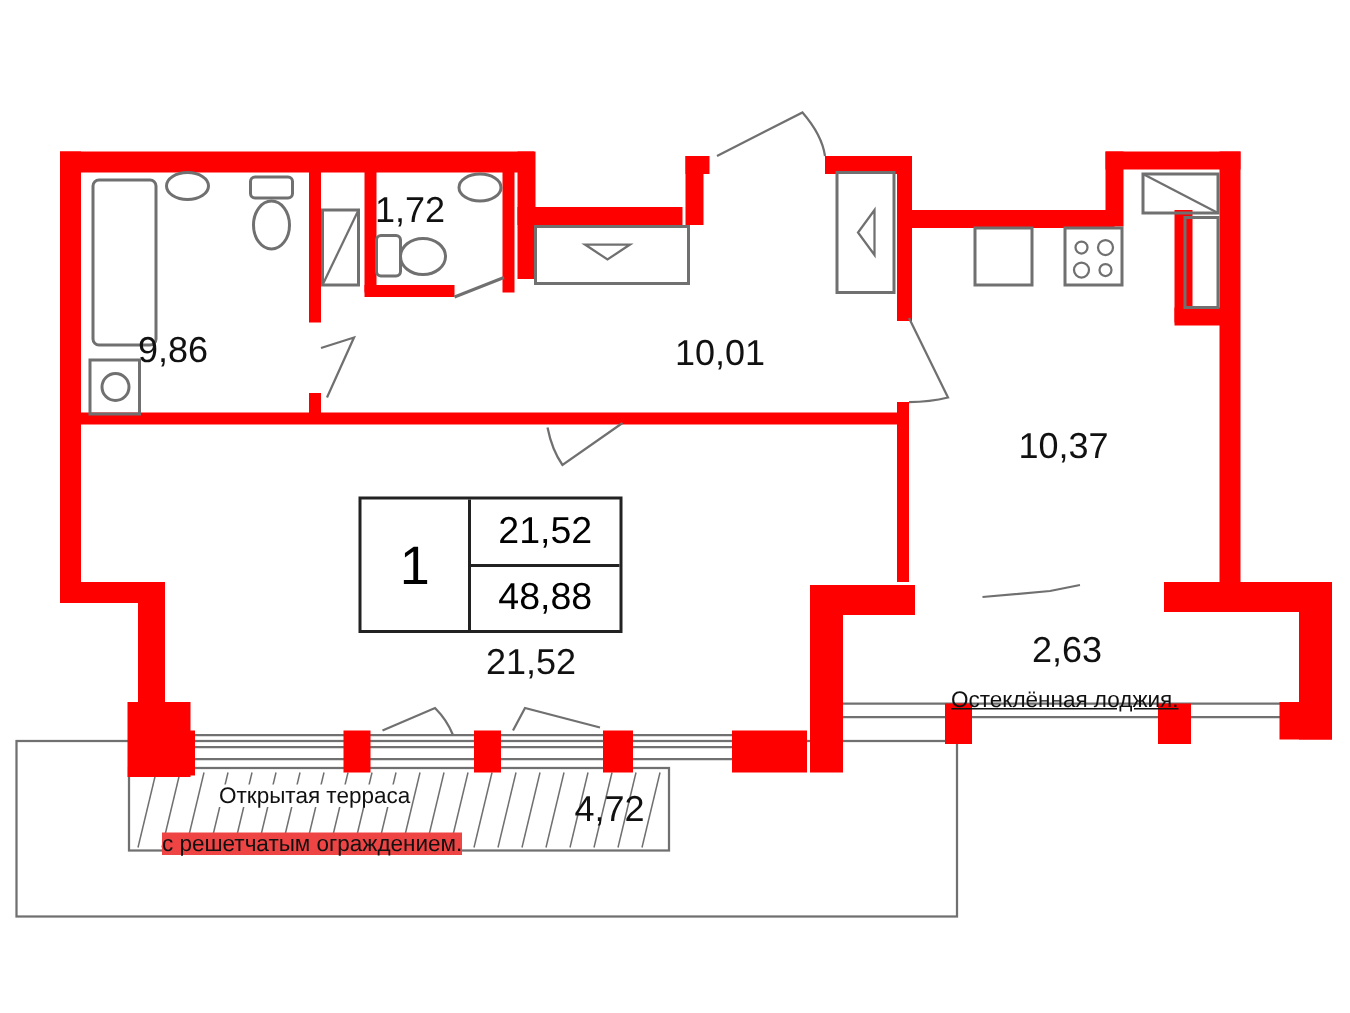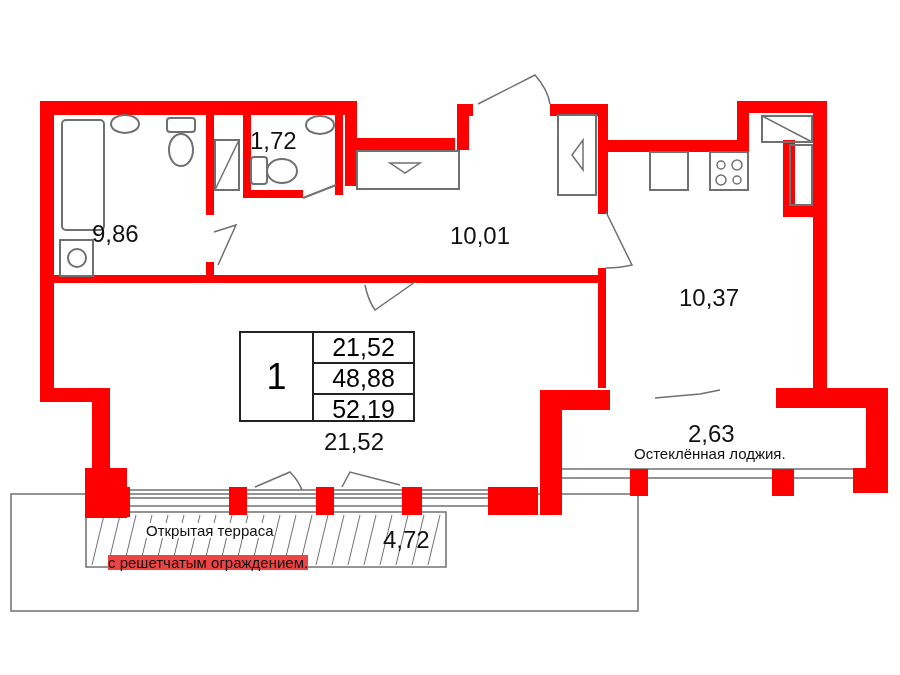--- a/index.html
+++ b/index.html
@@ -136,25 +136,24 @@
     <path d="M655 398 L700 394 L720 390" class="thin"></path>
   </g>
 </svg>
 
 <div class="lbl area-lg" style="left:92px;top:222px;">9,86</div>
 <div class="lbl area-lg" style="left:250px;top:129px;">1,72</div>
 <div class="lbl area-lg" style="left:450px;top:224px;">10,01</div>
 <div class="lbl area-lg" style="left:679px;top:286px;">10,37</div>
 <div class="lbl area-lg" style="left:324px;top:430px;">21,52</div>
 <div class="lbl area-lg" style="left:688px;top:422px;">2,63</div>
-<div class="lbl note" style="left:634px;top:446px;">Остеклённая лоджия.</div>
+<div class="lbl note" style="left:634px;top:459px;text-decoration:underline;">Остеклённая лоджия.</div>
 <div class="lbl area-lg" style="left:383px;top:528px;">4,72</div>
 <div class="lbl note" style="left:146px;top:523px;background:#fff;">Открытая терраса</div>
 <div class="lbl note" style="left:108px;top:555px;background:#ef4444;">с решетчатым ограждением.</div>
 
 <div class="info-box">
   <div class="info-rooms">1</div>
   <div class="info-vals">
     <div>21,52</div>
     <div>48,88</div>
-    <div>52,19</div>
   </div>
 </div>
 
 </body></html>

